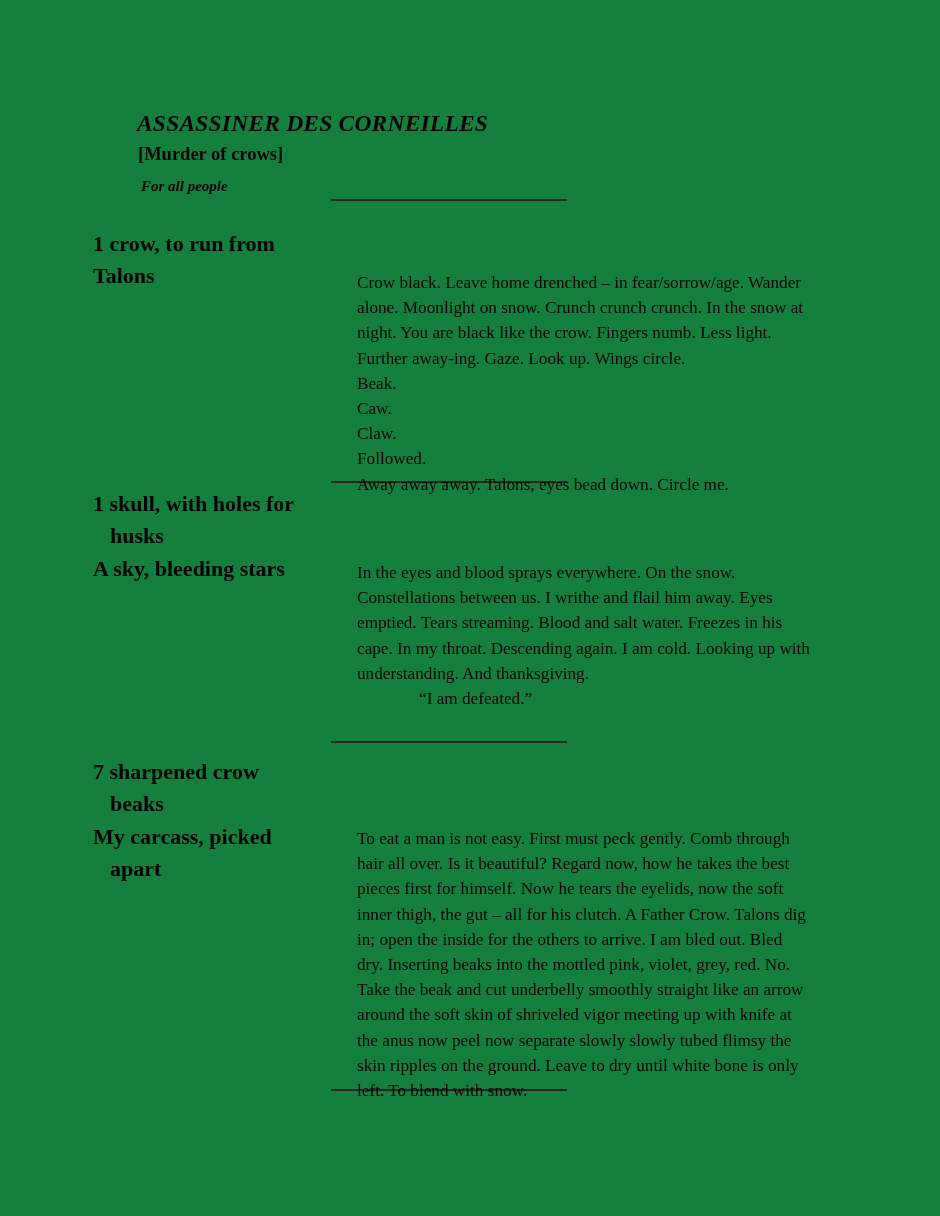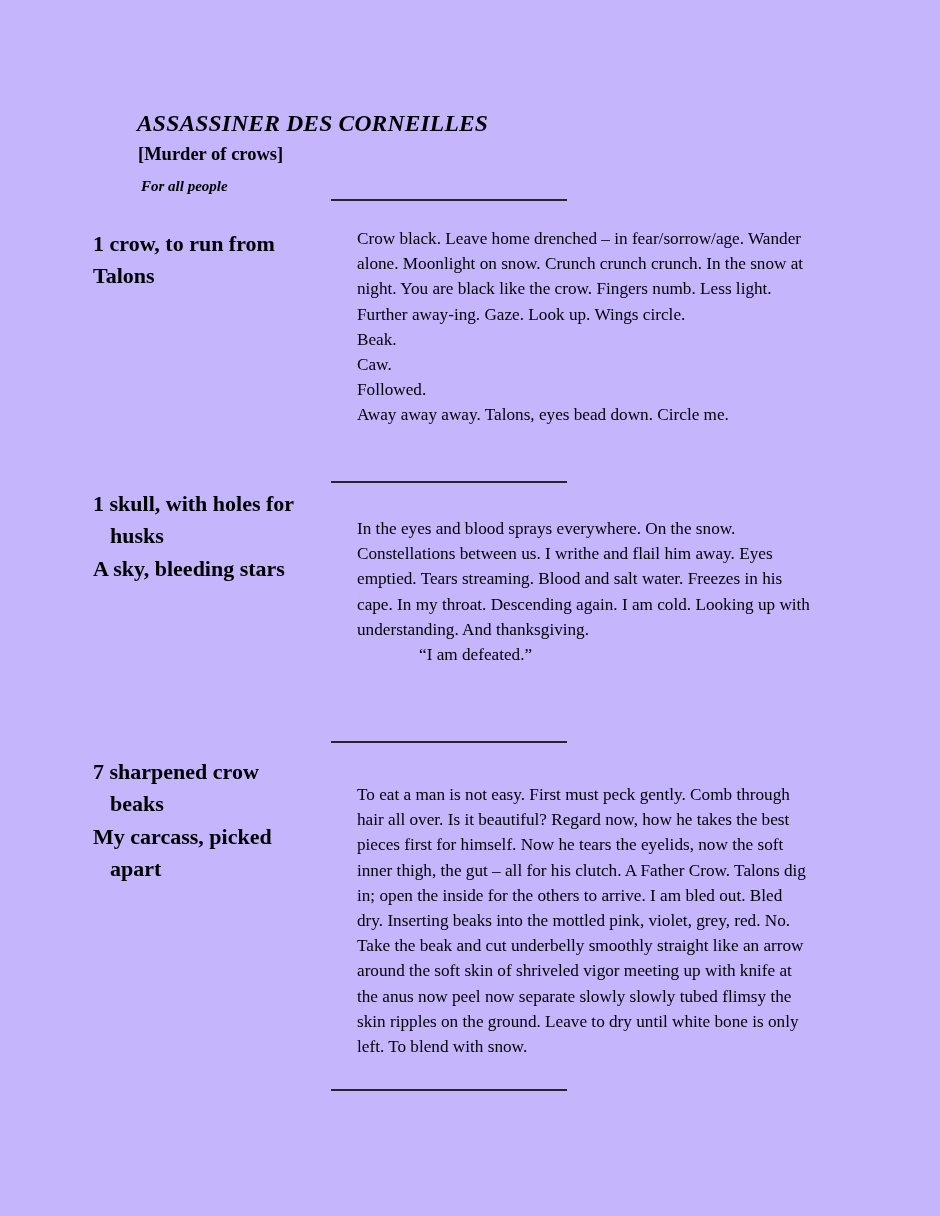--- a/index.html
+++ b/index.html
@@ -12,21 +12,21 @@
     height: 1216px;
     position: relative;
     font-family: "Liberation Serif", "DejaVu Serif", serif;
     color: #000000;
     overflow: hidden;
   }
 
   .page {
     position: absolute;
     inset: 0;
-    background: #c4b5fd;
+    background: #15803d;
   }
 
   
   .title-block {
     position: absolute;
     left: 137px;
     top: 110px;
     width: 600px;
   }
   .doc-title {
@@ -82,20 +82,21 @@
   }
 
   
   .body-col {
     position: absolute;
     left: 357px;
     width: 455px;
     font-size: 17.2px;
     line-height: 1.465;
     text-align: left;
+    margin-top: 44px;
   }
   .body-line {
     white-space: pre-wrap;
   }
   .body-line.quote {
     padding-left: 62px;
   }
   .body-para {
     white-space: normal;
   }
@@ -121,20 +122,21 @@
 
   <div id="stanzas-layer">
       <div class="label-col" style="top: 228px;">
         <div class="label-line">1 crow, to run from</div>
         <div class="label-line">Talons</div>
       </div>
       <div class="body-col" style="top: 226px;">
         <div class="body-para">Crow black. Leave home drenched – in fear/sorrow/age. Wander alone. Moonlight on snow. Crunch crunch crunch. In the snow at night. You are black like the crow. Fingers numb. Less light. Further away-ing. Gaze. Look up. Wings circle.</div>
         <div class="body-line">Beak.</div>
         <div class="body-line">Caw.</div>
+        <div class="body-line">Claw.</div>
         <div class="body-line">Followed.</div>
         <div class="body-line">Away away away. Talons, eyes bead down. Circle me.</div>
       </div>
       <div class="label-col" style="top: 488px;">
         <div class="label-line">1 skull, with holes for</div>
         <div class="label-line indent">husks</div>
         <div class="label-line">A sky, bleeding stars</div>
       </div>
       <div class="body-col" style="top: 516px;">
         <div class="body-para">In the eyes and blood sprays everywhere. On the snow. Constellations between us. I writhe and flail him away. Eyes emptied. Tears streaming. Blood and salt water. Freezes in his cape. In my throat. Descending again. I am cold. Looking up with understanding. And thanksgiving.</div>

